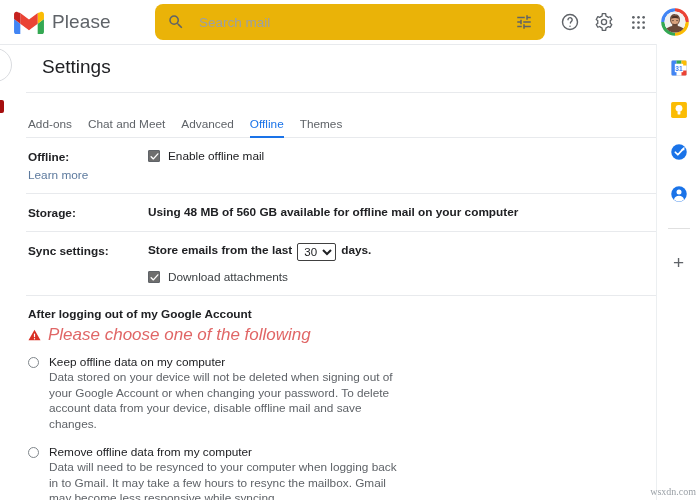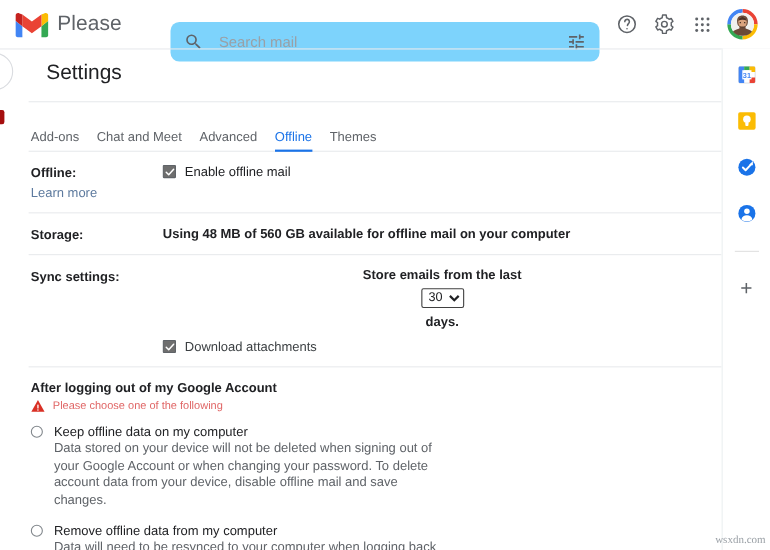--- a/index.html
+++ b/index.html
@@ -22,23 +22,23 @@
     display: flex; align-items: center;
     margin-left: 14px; gap: 8px;
   }
   .gmail-logo { width: 30px; height: 23px; display:block; }
   .gmail-wordmark {
     font-size: 19px; color: #5f6368;
     letter-spacing: .1px;
   }
 
   .searchbar {
-    position: absolute; left: 155px; top: 20px;
+    position: absolute; left: 155px; top: 4px;
     width: 390px; height: 36px;
-    background: #7dd3fc;
+    background: #eab308;
     border-radius: 8px;
     display: flex; align-items: center;
   }
   .search-icon { margin-left: 12px; width: 18px; height: 18px; flex: none; }
   .search-input {
     border: none; outline: none; background: transparent;
     margin-left: 14px; flex: 1;
     font-family: "Liberation Sans", sans-serif;
     font-size: 13.5px; color: #3c4043;
   }
@@ -132,38 +132,38 @@
     border-radius: 1px;
     display: flex; align-items: center; justify-content: center;
     cursor: pointer;
   }
   .checkbox svg { display: block; }
   .cb-label-strong { font-weight: normal; color: #202124; }
   .cb-label-normal { color: #3c4043; }
 
   .strong { font-weight: bold; }
 
-  .sync-line { display: flex; align-items: center; gap: 5px; font-weight: bold; flex-direction: column; }
+  .sync-line { display: flex; align-items: flex-start; gap: 5px; font-weight: bold; }
   .day-select {
     font-family: "Liberation Sans", sans-serif;
     font-size: 11.5px; color: #202124;
     border: 1px solid #404040; background: #fff;
     border-radius: 2px;
     padding: 1px 2px;
     cursor: pointer;
   }
   .sync-sub { margin-top: 9px; }
 
   
   .sec-title { font-weight: bold; color: #202124; }
   .warn-line {
     display: flex; align-items: center; gap: 7px;
     margin-top: 4px;
   }
-  .warn-text { color: #e06666; font-size: 10px; }
+  .warn-text { color: #e06666; font-size: 17px; font-style: italic; }
 
   .radio-group { margin-top: 10px; }
   .radio-opt { display: flex; gap: 10px; margin-bottom: 13px; }
   .radio {
     width: 11px; height: 11px; flex: none; margin-top: 2px;
     border: 1px solid #80868b; border-radius: 50%;
     background: #fff; cursor: pointer;
   }
   .radio-title { color: #202124; font-size: 11.8px; }
   .radio-desc {

